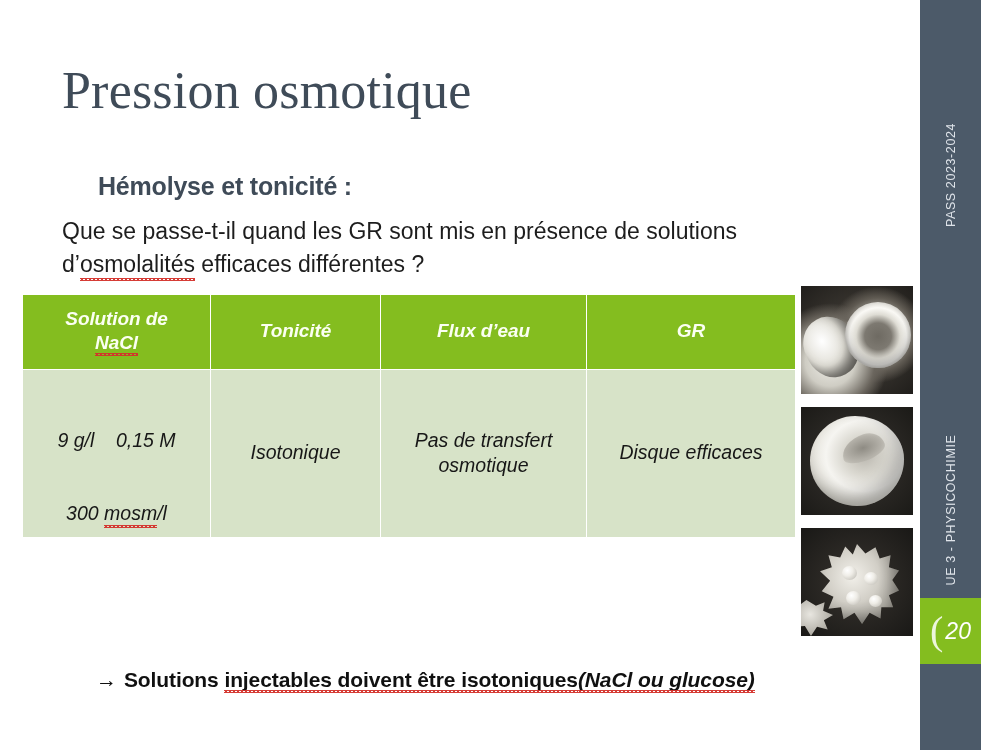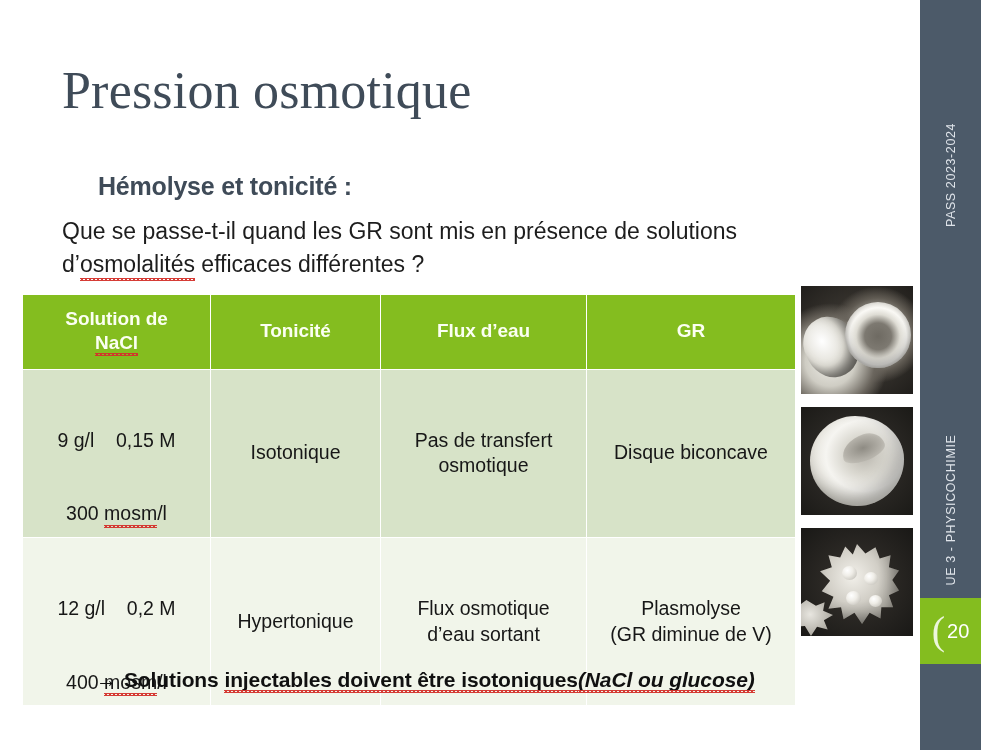--- a/index.html
+++ b/index.html
@@ -78,20 +78,21 @@
   #table-wrap {
     position: absolute;
     left: 22px;
     top: 294px;
     width: 773px;
   }
   table.dataset {
     border-collapse: collapse;
     width: 773px;
     table-layout: fixed;
+    font-style: italic;
   }
   table.dataset col.c1 { width: 188px; }
   table.dataset col.c2 { width: 170px; }
   table.dataset col.c3 { width: 206px; }
   table.dataset col.c4 { width: 209px; }
 
   table.dataset th {
     background: #84bd1f;
     color: #fbfff2;
     font-size: 19px;
@@ -275,22 +276,23 @@
   #page-badge .brack {
     color: #ecf6dc;
     font-size: 40px;
     font-weight: 300;
     line-height: 1;
     margin-right: 2px;
     font-family: "Liberation Serif", serif;
   }
   #page-badge .num {
     color: #ffffff;
-    font-size: 20px;
+    font-size: 23px;
     line-height: 1;
+    font-style: italic;
   }
 </style>
 </head>
 <body>
 
 <div id="slide">
 
   <div id="slide-title">Pression osmotique</div>
 
   <div id="subhead">Hémolyse et tonicité :</div>
@@ -321,32 +323,21 @@
       </thead>
       <tbody>
         <tr class="band-a">
           <td class="dose">
             <span class="l1">9 g/l    0,15 M</span>
             <span class="l2"><span>300 </span><span class="sp">mosm</span><span>/l</span></span>
           </td>
           <td style="white-space:pre-line">Isotonique</td>
           <td style="white-space:pre-line">Pas de transfert
 osmotique</td>
-          <td style="white-space:pre-line">Disque biconcave</td>
-        </tr>
-        <tr class="band-b">
-          <td class="dose">
-            <span class="l1">12 g/l    0,2 M</span>
-            <span class="l2"><span>400 </span><span class="sp">mosm</span><span>/l</span></span>
-          </td>
-          <td style="white-space:pre-line">Hypertonique</td>
-          <td style="white-space:pre-line">Flux osmotique
-d’eau sortant</td>
-          <td style="white-space:pre-line">Plasmolyse
-(GR diminue de V)</td>
+          <td style="white-space:pre-line">Disque efficaces</td>
         </tr>
       </tbody>
     </table>
   </div>
 
   <div id="micro-col">
     <div class="micro m1"></div>
     <div class="micro m2"></div>
     <div class="micro m3">
       <div class="body"></div>

